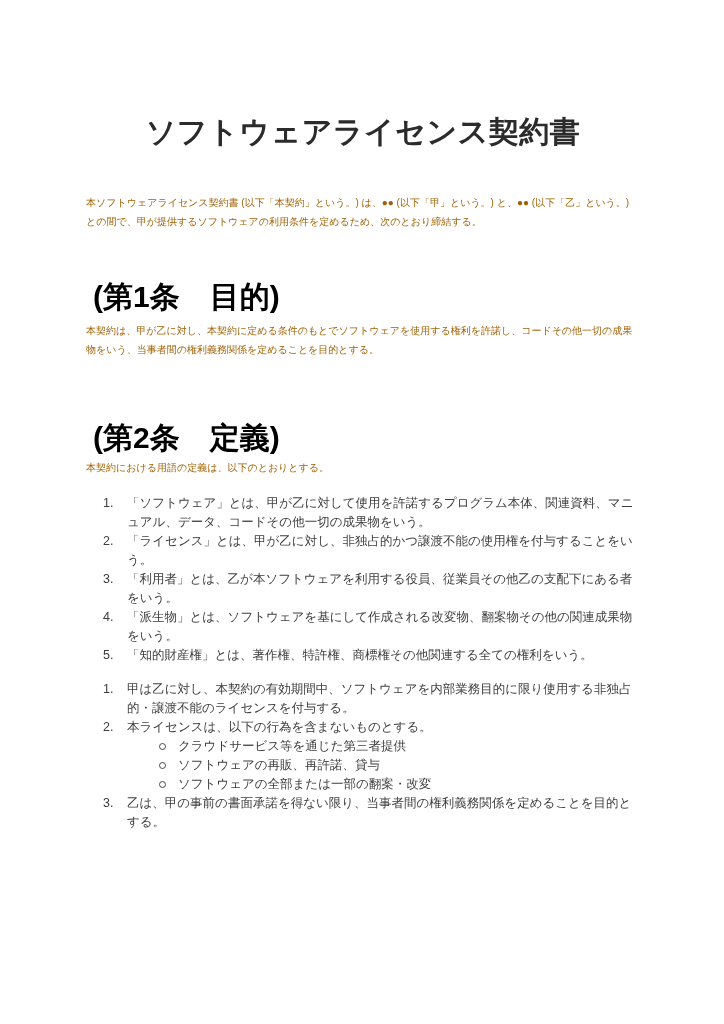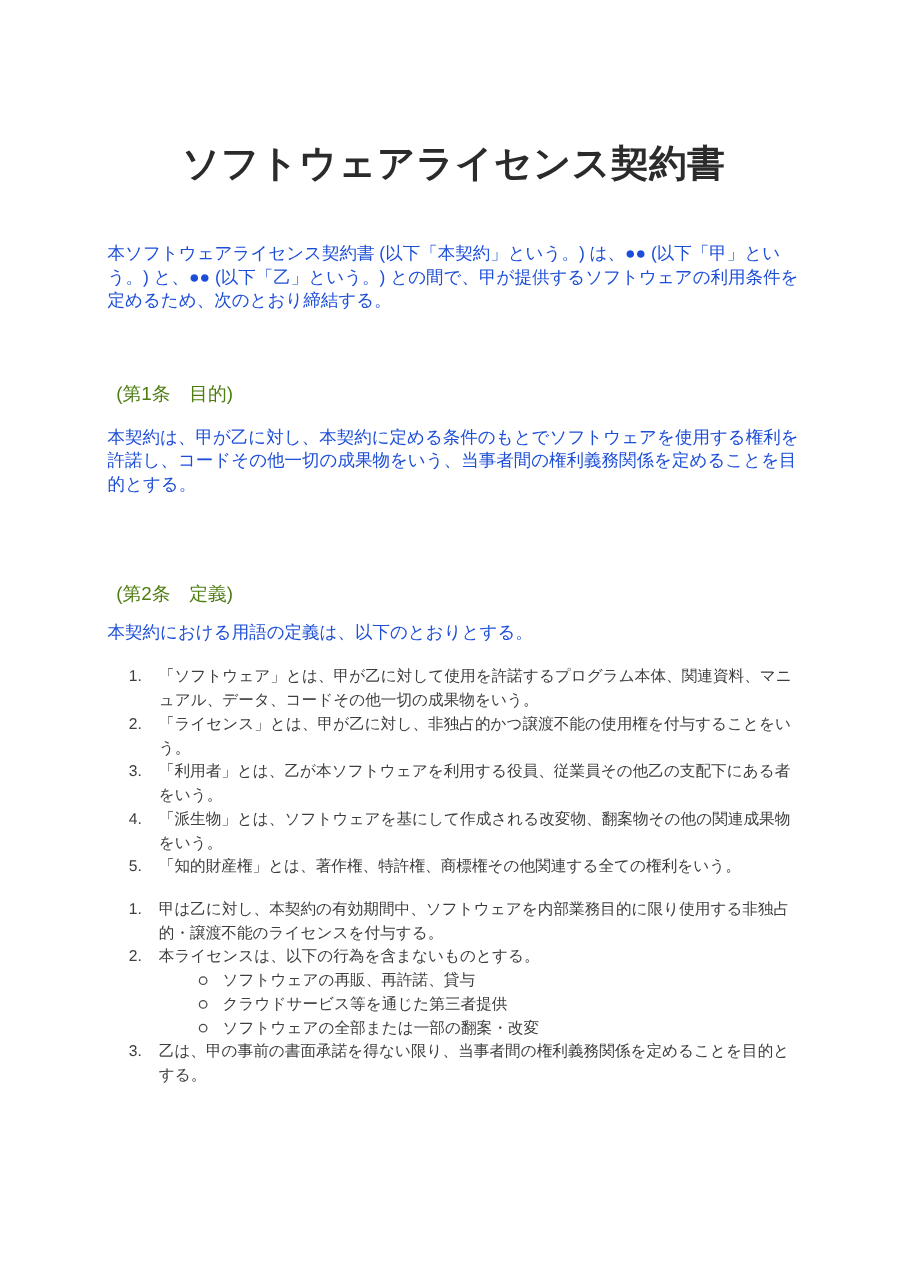--- a/index.html
+++ b/index.html
@@ -24,35 +24,35 @@
     margin-top: 112px;
     font-size: 30px;
     line-height: 40px;
     font-weight: 700;
     text-align: center;
     color: #2b2b2b;
     letter-spacing: 0.5px;
   }
   .para {
     margin: 0;
-    font-size: 14px;
+    font-size: 10px;
     line-height: 19px;
-    color: #1d4ed8;
+    color: #a16207;
     text-align: left;
   }
   .intro {
     margin-top: 41px;
   }
   .section-heading {
     margin: 0;
     padding-left: 7px;
-    font-size: 15px;
+    font-size: 30px;
     line-height: 30px;
-    font-weight: 400;
-    color: #4d7c0f;
+    font-weight: 700;
+    color: #000000;
   }
   .heading-1 { margin-top: 51px; }
   .body-1   { margin-top: 9px;  }
   .heading-2 { margin-top: 64px; }
   .body-2   { margin-top: 5px;  }
   .heading-3 { margin-top: 32px; }
 
   .num-list {
     margin: 0;
     margin-top: 17px;
@@ -149,25 +149,25 @@
       <span class="num-marker">1.</span>
       <span class="num-text">甲は乙に対し、本契約の有効期間中、ソフトウェアを内部業務目的に限り使用する非独占的・譲渡不能のライセンスを付与する。</span>
     </li>
     <li class="num-item">
       <span class="num-marker">2.</span>
       <span class="num-text">
         <span>本ライセンスは、以下の行為を含まないものとする。</span>
         <ul class="sub-list">
           <li class="sub-item">
             <span class="circle-bullet"></span>
-            <span class="num-text">ソフトウェアの再販、再許諾、貸与</span>
+            <span class="num-text">クラウドサービス等を通じた第三者提供</span>
           </li>
           <li class="sub-item">
             <span class="circle-bullet"></span>
-            <span class="num-text">クラウドサービス等を通じた第三者提供</span>
+            <span class="num-text">ソフトウェアの再販、再許諾、貸与</span>
           </li>
           <li class="sub-item">
             <span class="circle-bullet"></span>
             <span class="num-text">ソフトウェアの全部または一部の翻案・改変</span>
           </li>
         </ul>
       </span>
     </li>
     <li class="num-item">
       <span class="num-marker">3.</span>

